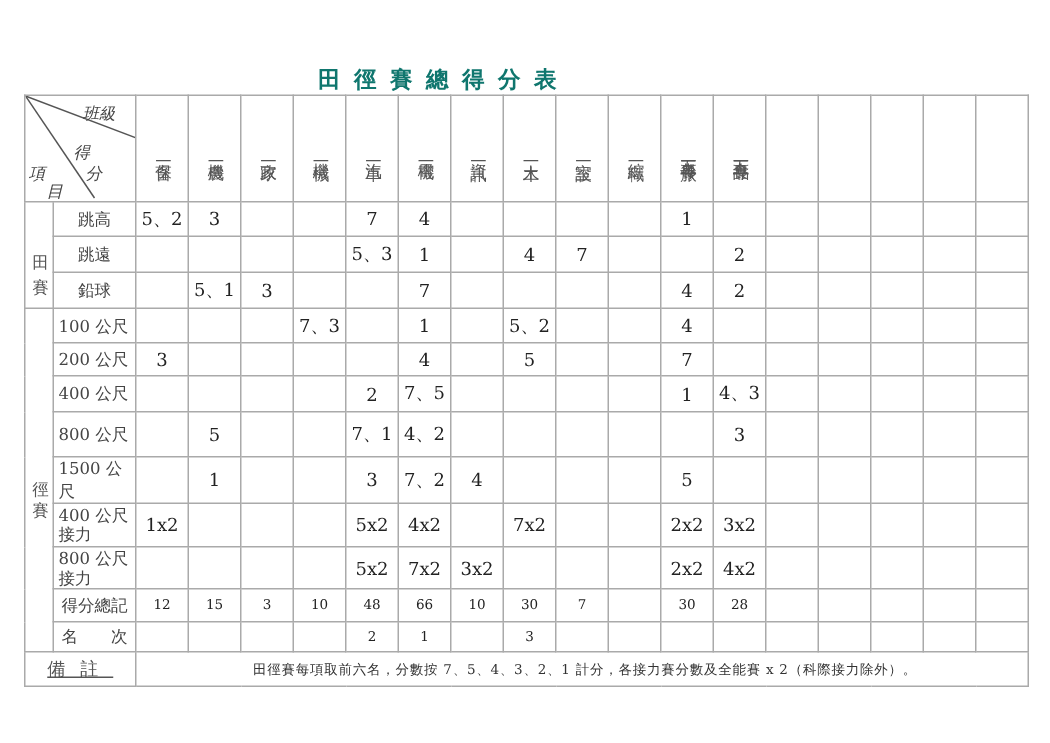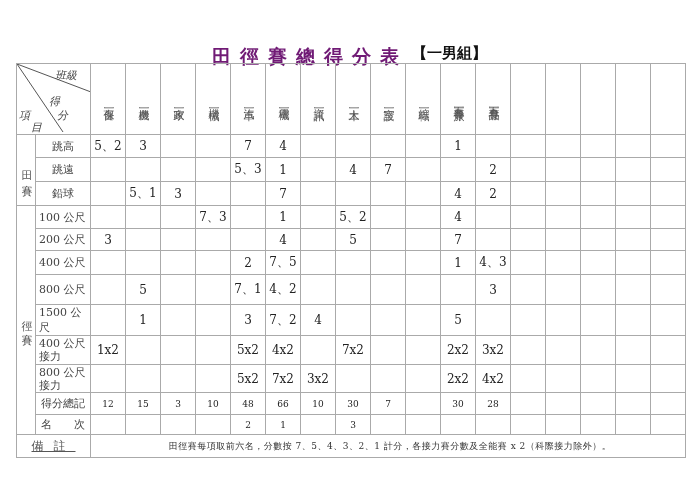--- a/index.html
+++ b/index.html
@@ -1,20 +1,20 @@
 <!DOCTYPE html>
 <html><head>
 <meta charset="utf-8">
 <style>
   html, body { margin:0; padding:0; background:#ffffff; }
   body { width:700px; height:495px; position:relative; overflow:hidden;
          font-family: "DejaVu Serif", "Liberation Serif", serif; color:#222; }
   .title { position:absolute; top:44px; left:0; width:700px; height:22px; }
-  .title .main { position:absolute; left:212px; top:0; font-size:19px; font-weight:bold;
-                 letter-spacing:9px; font-family:Liberation Mono, monospace; color:#701a75; }
+  .title .main { position:absolute; left:212px; top:0; font-size:15px; font-weight:bold;
+                 letter-spacing:9px; font-family:Liberation Mono, monospace; color:#0f766e; }
   .title .group { position:absolute; left:412px; top:0; font-size:15px; font-weight:bold;
                   font-family:"DejaVu Sans", sans-serif; color:#111; }
   table.sheet { position:absolute; left:16px; top:63px; border-collapse:collapse;
                 table-layout:fixed; border:1.5px solid #777; }
   table.sheet td { border:1px solid #aaa; padding:0; text-align:center; vertical-align:middle;
                    font-size:12px; overflow:hidden; }
   .hdr td { height:70px; }
   .vtext { writing-mode:vertical-rl; text-orientation:upright; font-size:11px; color:#555;
            letter-spacing:1px; line-height:12px; display:inline-block; }
   .corner { position:relative;margin-top:13px; }
@@ -26,21 +26,20 @@
   .val { font-size:12px; color:#222; }
   .small { font-size:9px !important; }
   .note { text-align:right; padding-left:4px !important; font-size:9px !important; color:#333; letter-spacing:0.5px; }
   .remark-label { font-size:12px !important; letter-spacing:10px; color:#555;text-decoration:underline; }
 </style>
 </head>
 <body>
 
 <div class="title">
   <span class="main">田徑賽總得分表</span>
-  <span class="group">【一男組】</span>
 </div>
 
 <table class="sheet">
   <colgroup>
     <col style="width:19px">
       <col style="width:55px">
     <col style="width:35px">
       <col style="width:35px">
       <col style="width:35px">
       <col style="width:35px">

